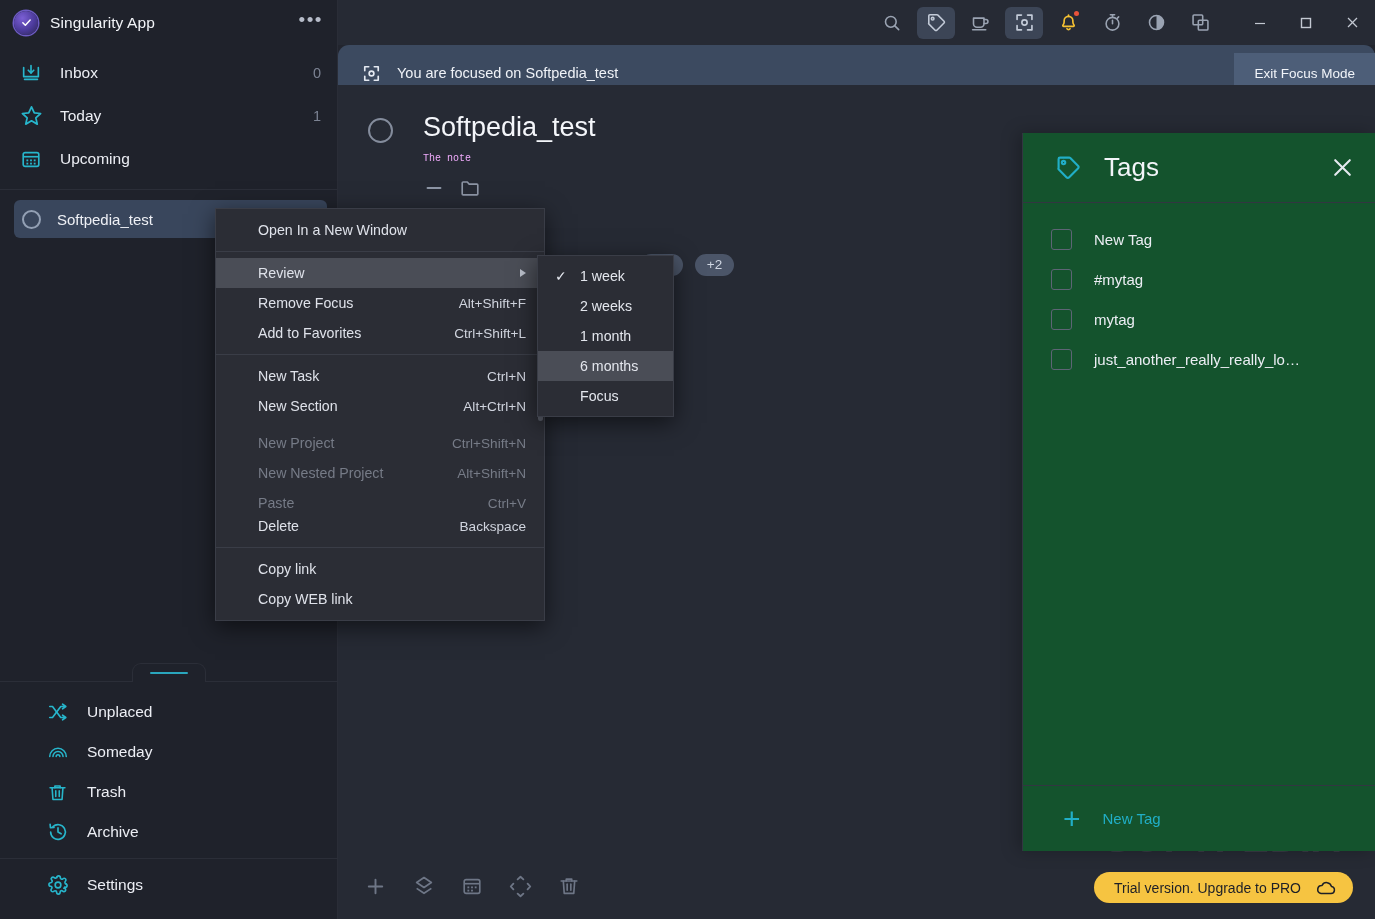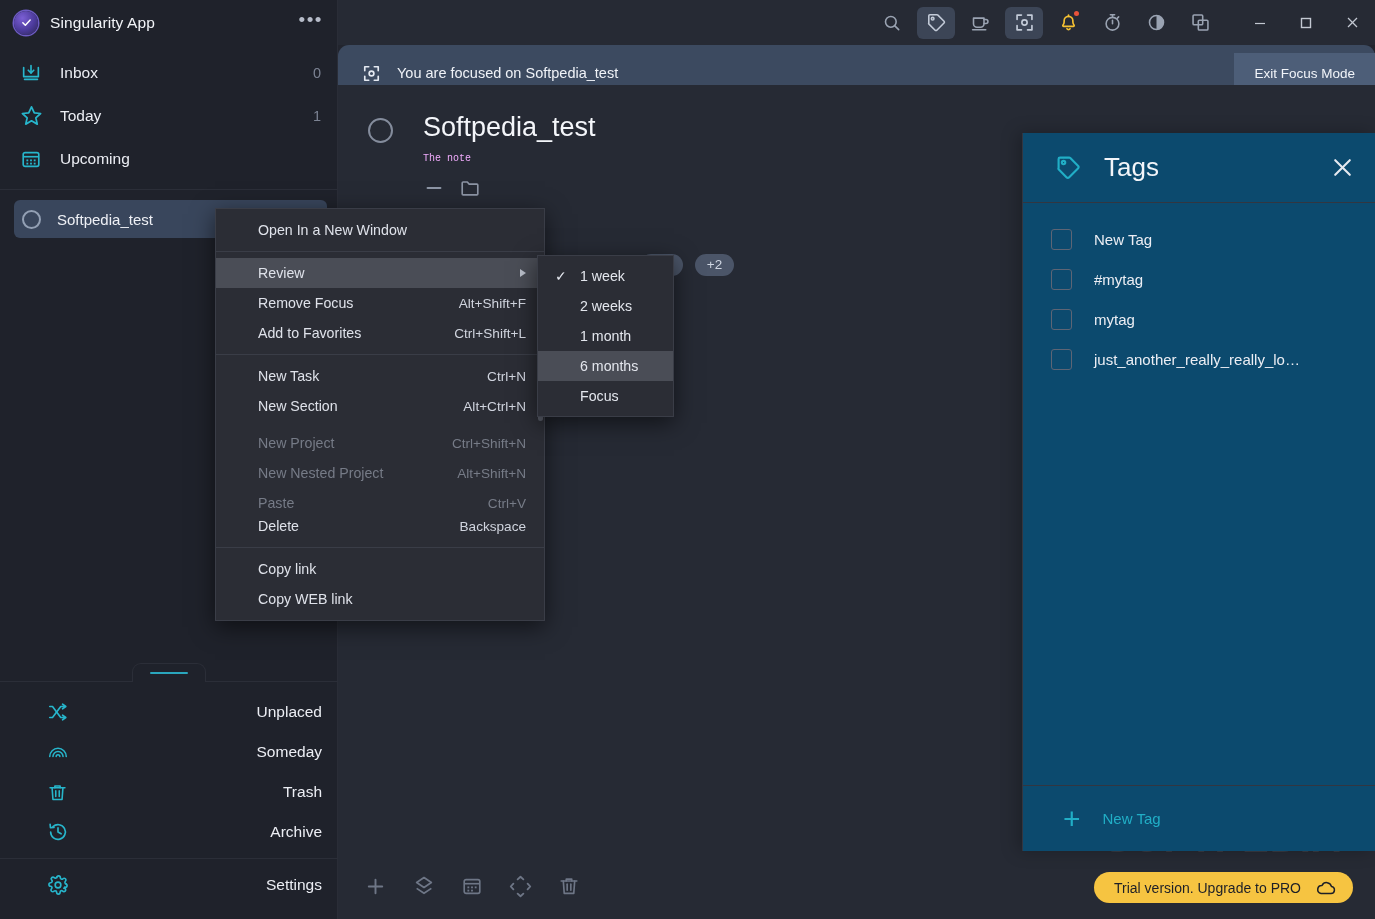--- a/index.html
+++ b/index.html
@@ -32,21 +32,21 @@
   }
   .app-title { margin-left: 12px; font-size: 15.5px; color: #f2f4f8; letter-spacing: .1px; }
   .dots-btn {
     margin-left: auto; color: #b6bcc9; font-size: 19px; letter-spacing: 1.5px;
     line-height: 10px; padding-bottom: 6px; cursor: pointer;
   }
 
   .nav-list { padding-top: 6px; }
   .nav-item {
     height: 43px; display: flex; align-items: center; padding: 0 16px 0 20px;
-    cursor: pointer; position: relative; justify-content: space-between;
+    cursor: pointer; position: relative;
   }
   .nav-item .ico { width: 26px; height: 24px; flex: 0 0 26px; color: #27b6cc; display:flex; align-items:center; }
   .nav-item .lbl { margin-left: 14px; font-size: 15.5px; color: #eceef4; }
   .nav-item .cnt { margin-left: auto; font-size: 14.5px; color: #7c8393; }
 
   .sb-divider { height: 1px; background: #2b2e38; margin: 9px 0 0 0; }
 
   .proj-row {
     margin: 10px 10px 0 14px; height: 38px; border-radius: 6px;
     display: flex; align-items: center; padding-left: 8px; cursor: pointer;
@@ -175,21 +175,21 @@
   }
   .sub-item.highlight { background: #4a4d56; }
   .sub-check {
     position: absolute; left: 17px; top: 50%; transform: translateY(-50%);
     color: #e6e9f0; font-size: 14px;
   }
 
   
   .tags-panel {
     position: absolute; left: 1022px; top: 133px; width: 353px; height: 718px;
-    background: #0c4a6e; border-left: 1px solid #323641;
+    background: #14532d; border-left: 1px solid #323641;
     box-shadow: -4px 0 16px rgba(0,0,0,.25);
     z-index: 30; display: flex; flex-direction: column;
   }
   .tags-head {
     height: 70px; display: flex; align-items: center; padding: 0 20px 0 32px;
     border-bottom: 1px solid #323641; flex: 0 0 70px;
   }
   .tags-head .tico { color: #21aec6; display: flex; align-items: center; }
   .tags-title { margin-left: 22px; font-size: 26px; color: #f3f5f9; font-weight: normal; }
   .tags-close { margin-left: auto; color: #e6e9f0; cursor: pointer; display:flex; }

